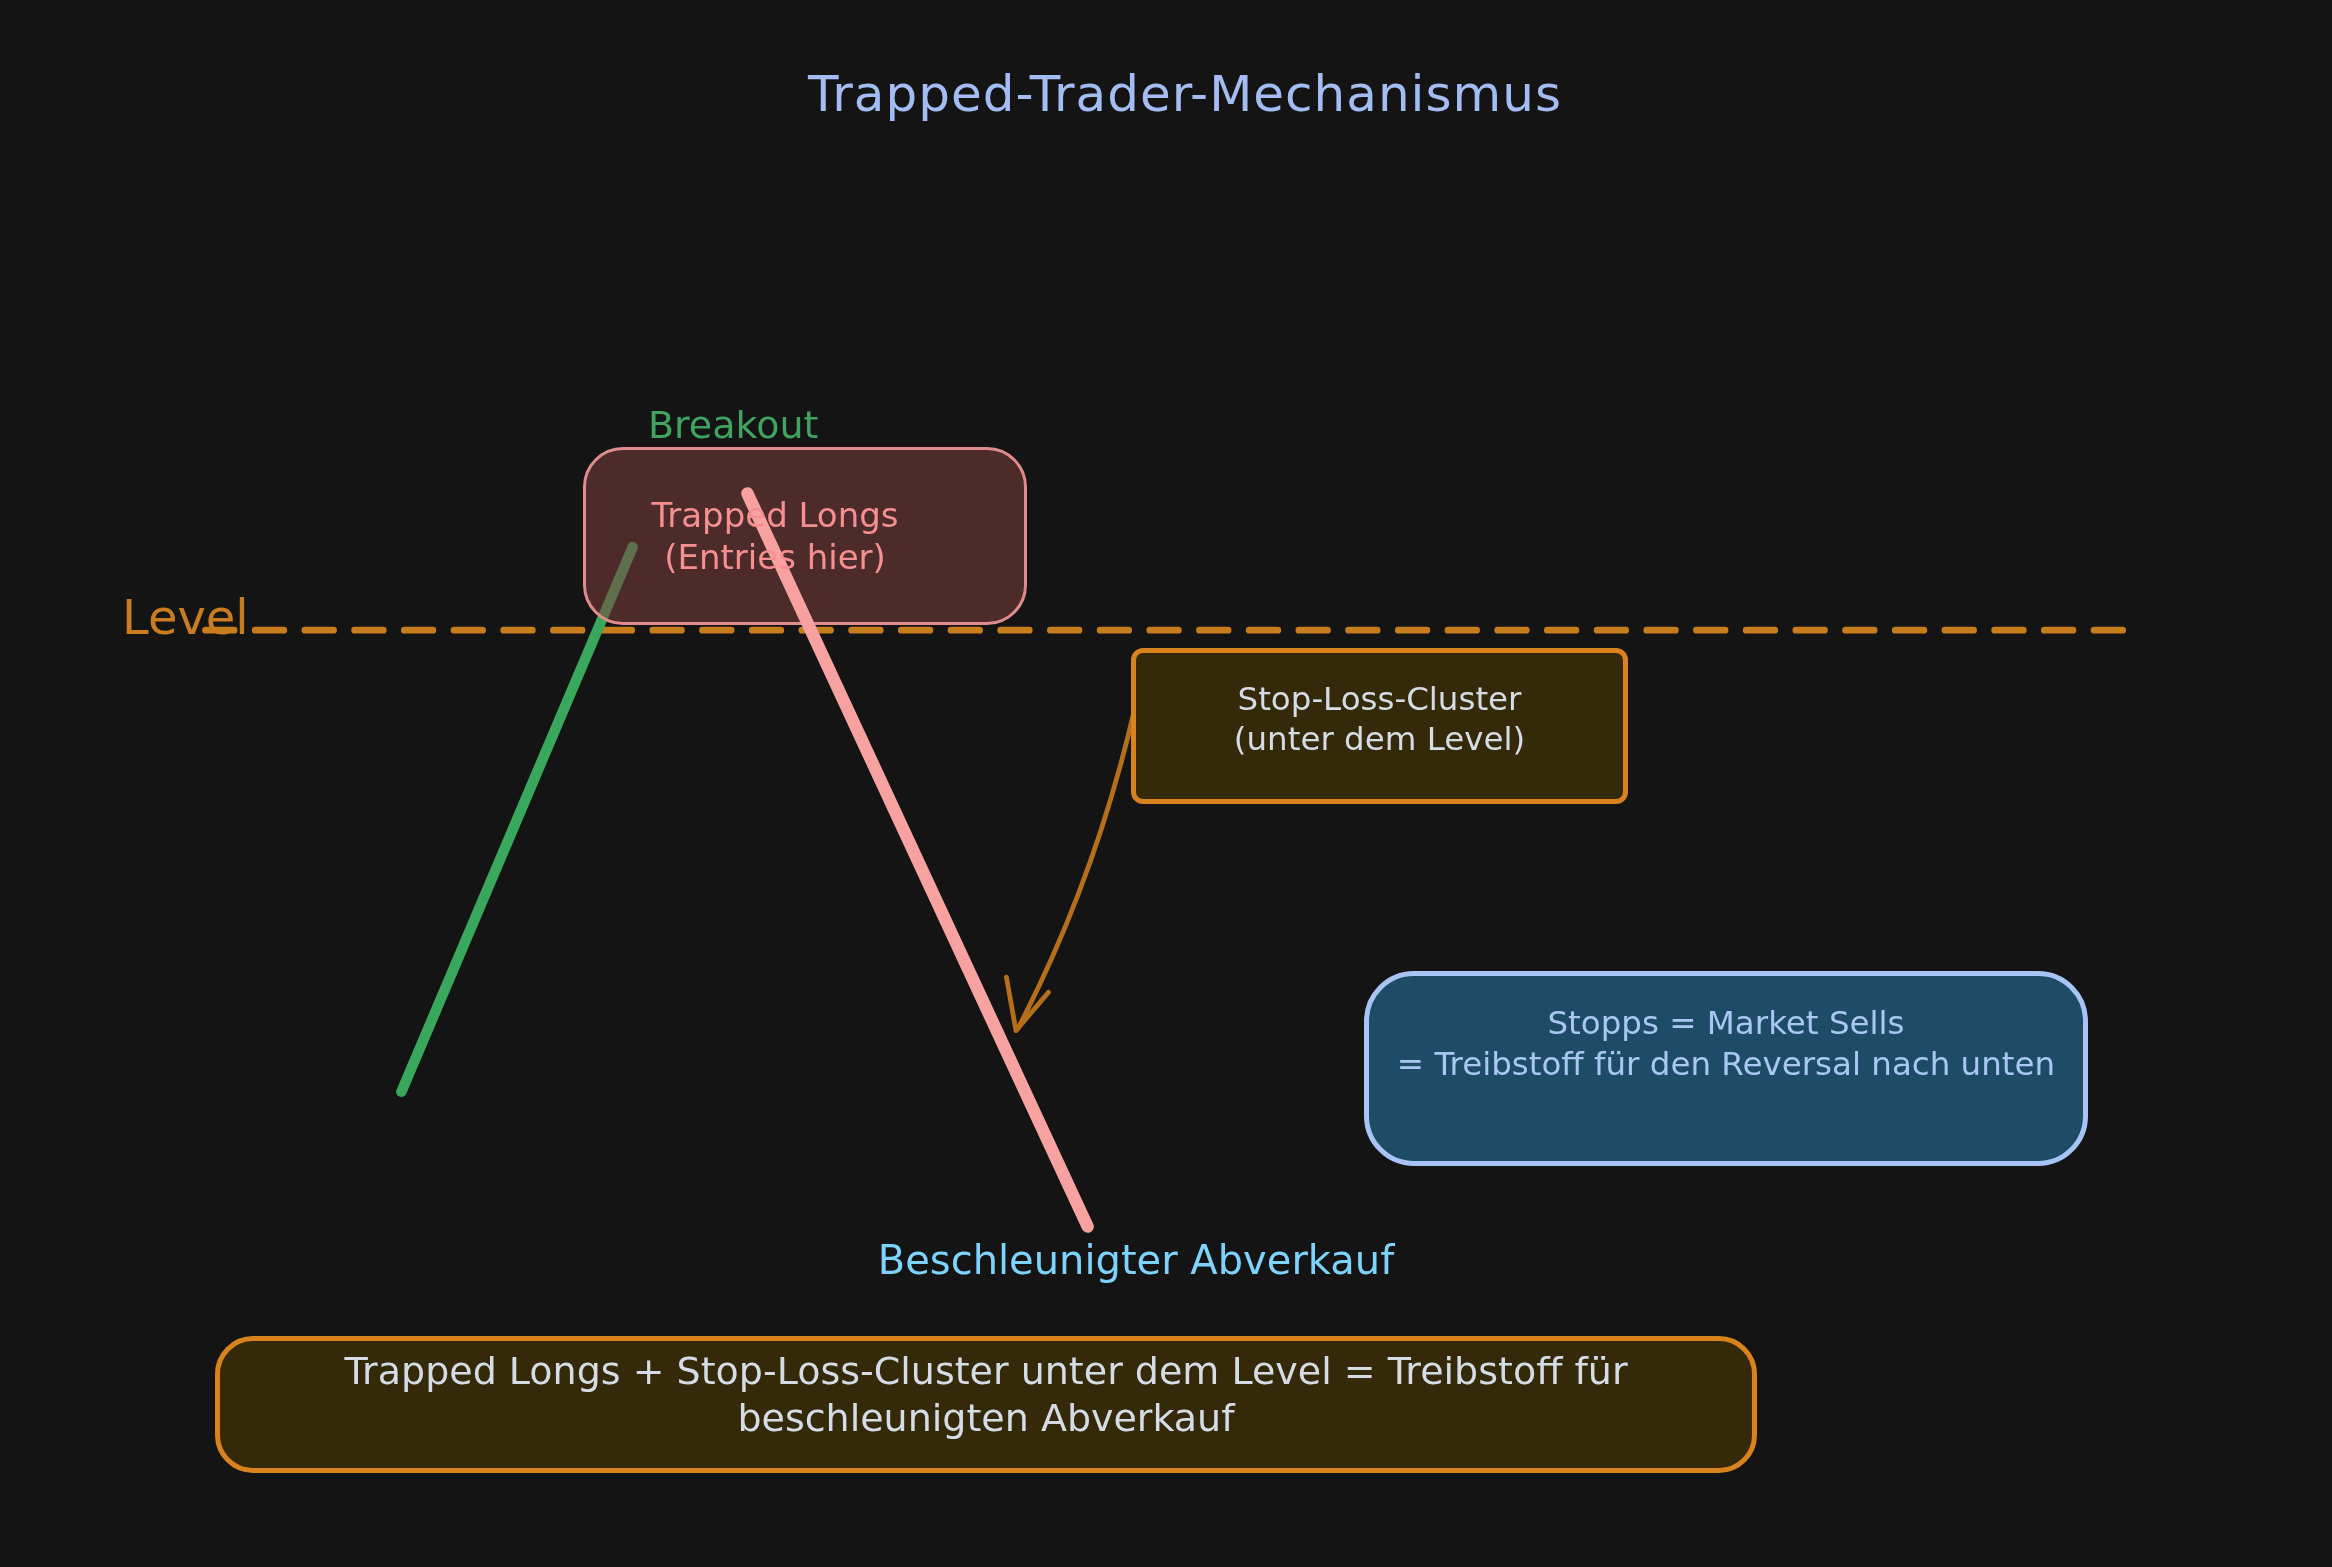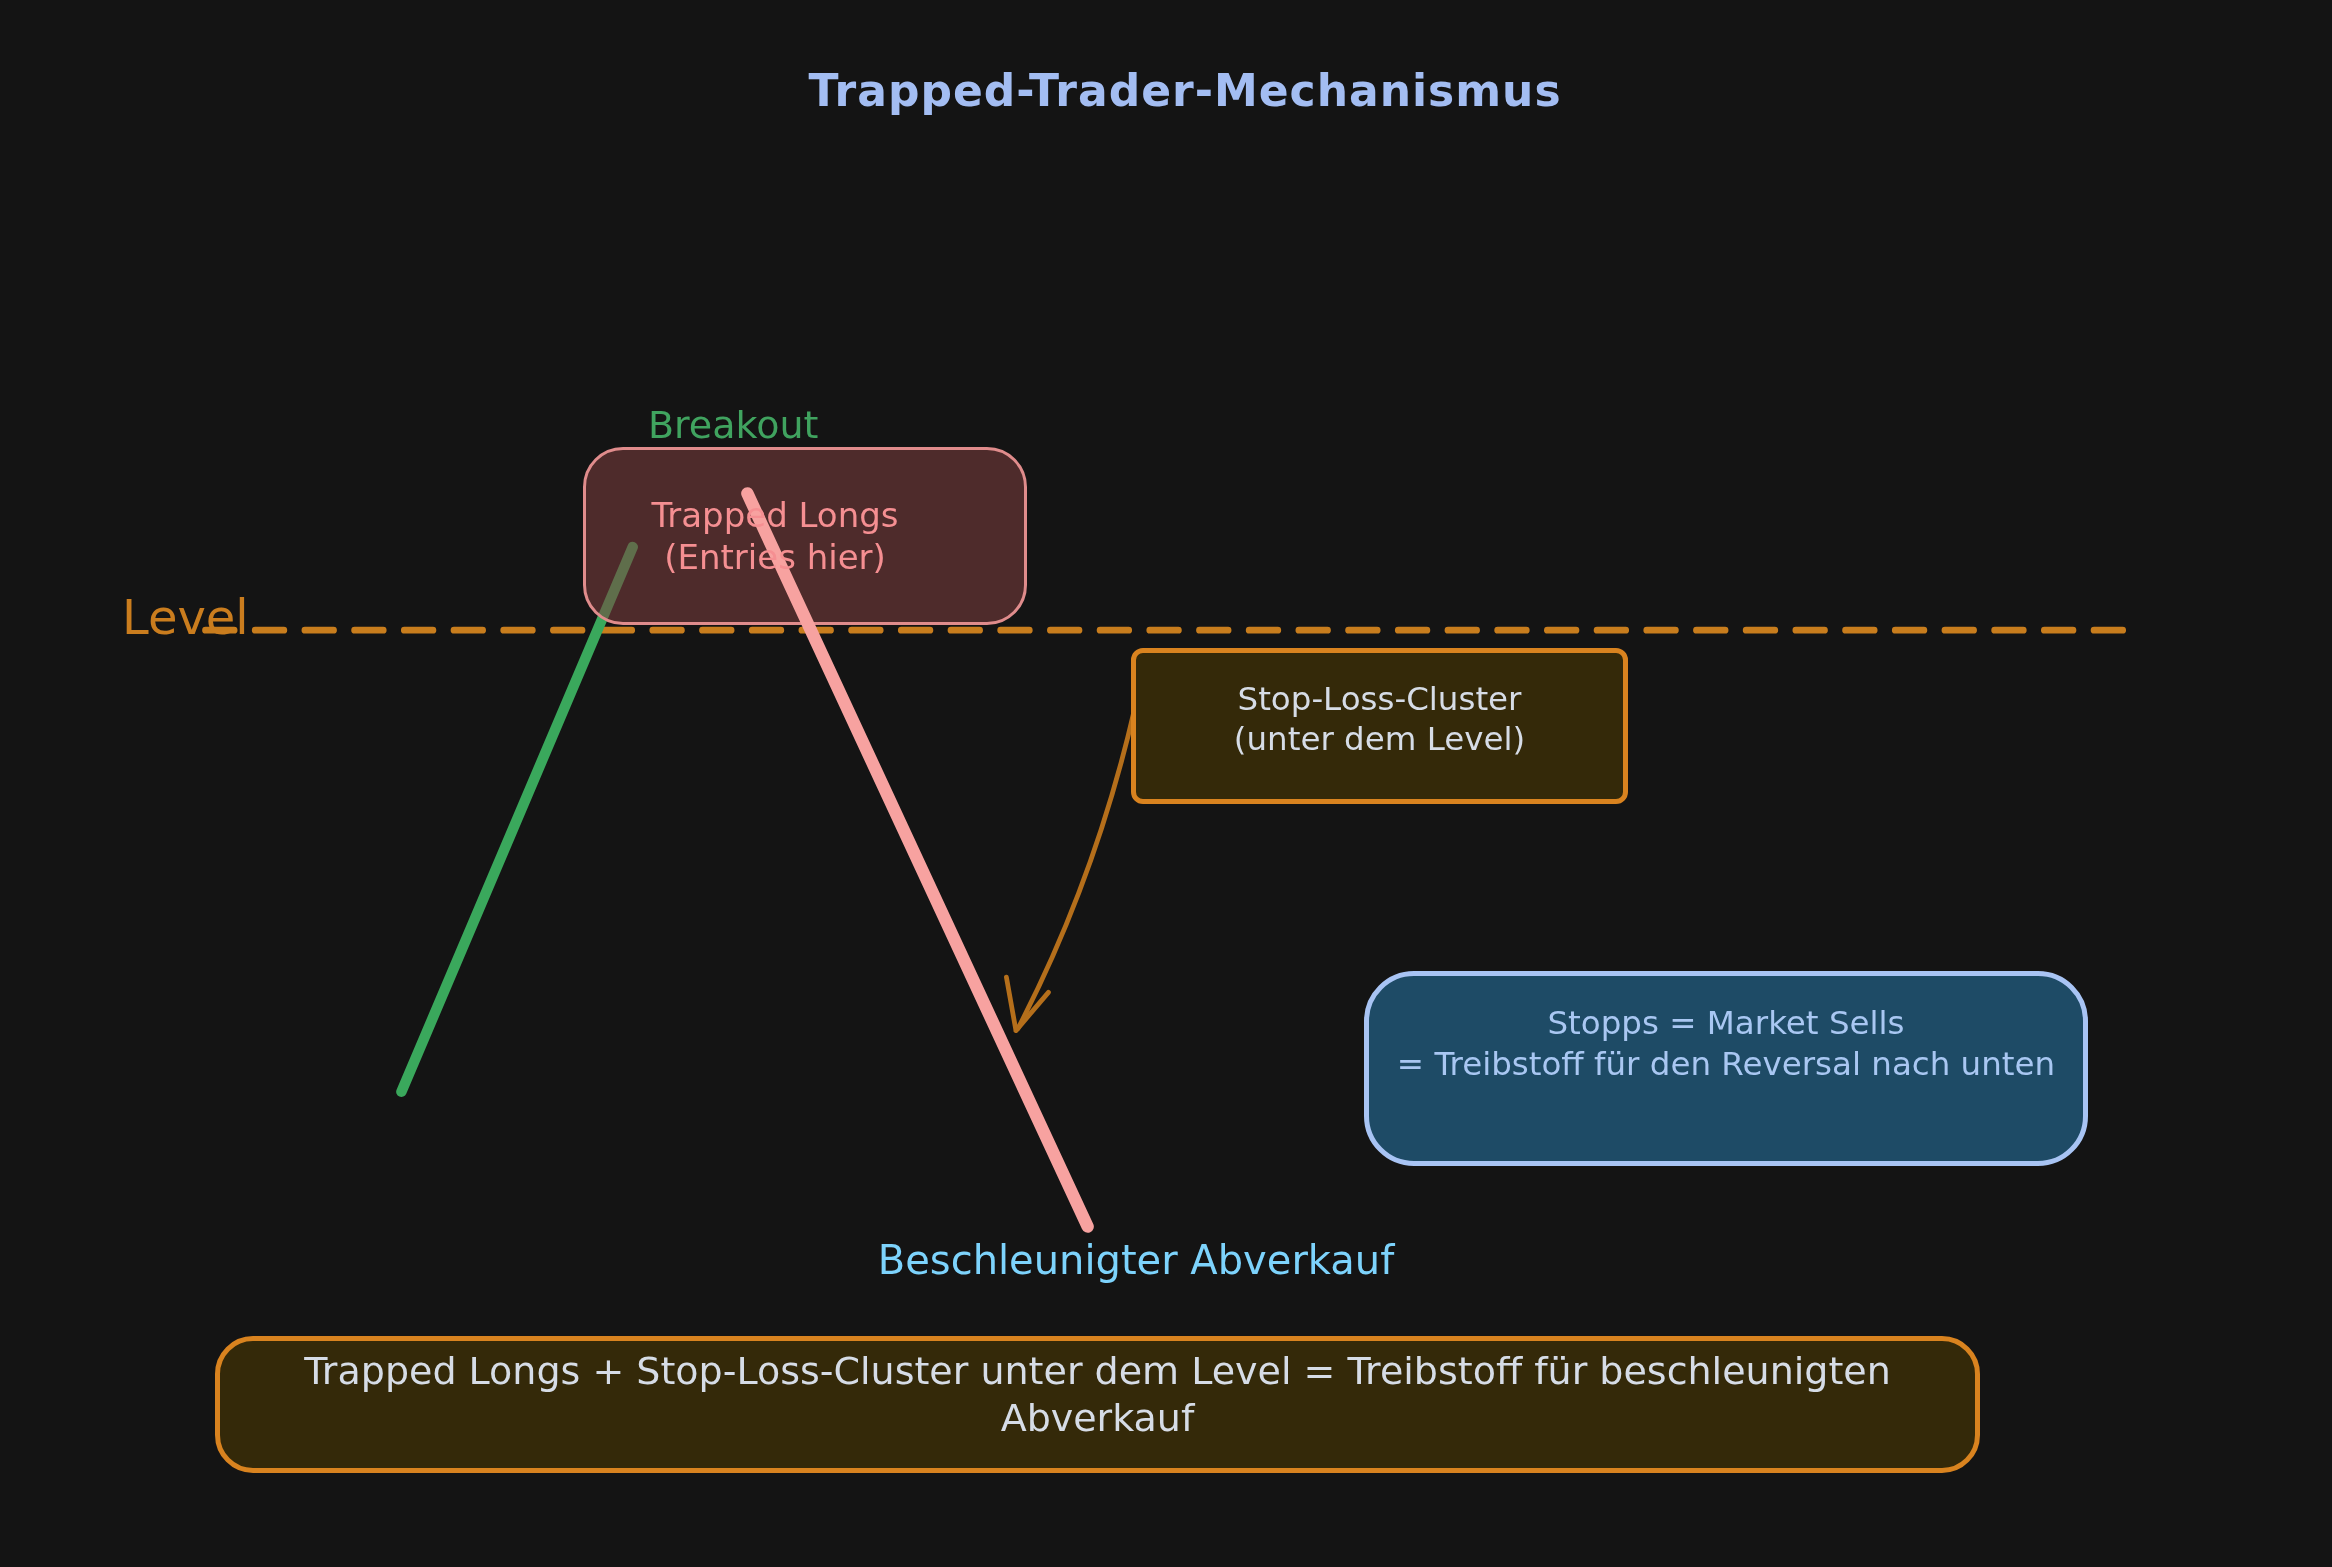--- a/index.html
+++ b/index.html
@@ -21,22 +21,22 @@
   svg.layer {
     position: absolute;
     left: 0; top: 0;
     width: 2332px; height: 1568px;
     pointer-events: none;
   }
   .diagram-title {
     left: 1185px; top: 65px;
     transform: translateX(-50%);
     color: #a3bdf2;
-    font-size: 44px;
-    font-weight: bold;
+    font-size: 50px;
+    font-weight: normal;
     letter-spacing: 1px;
     white-space: nowrap;
   }
   .breakout-label {
     left: 648px; top: 403px;
     color: #40a35f;
     font-size: 38px;
     white-space: nowrap;
   }
   .level-label {
@@ -89,21 +89,21 @@
     width: 724px; height: 195px;
     border: 5.7px solid #a8c4f4;
     border-radius: 50px;
     background: #1e4b66;
     color: #a9c7f2;
     font-size: 32.5px;
     padding-bottom: 49px;
   }
   .summary-box {
     left: 215px; top: 1336px;
-    width: 1765px; height: 137px;
+    width: 1542px; height: 137px;
     border: 5.7px solid #d9831f;
     border-radius: 38px;
     background: #342909;
     color: #d6dce6;
     font-size: 38px;
     padding-bottom: 19px;
   }
 </style>
 </head>
 <body>

